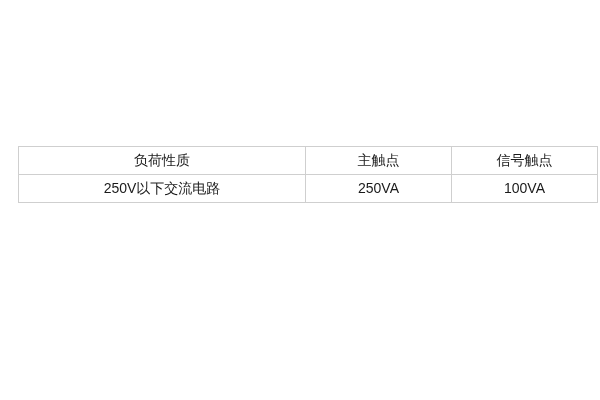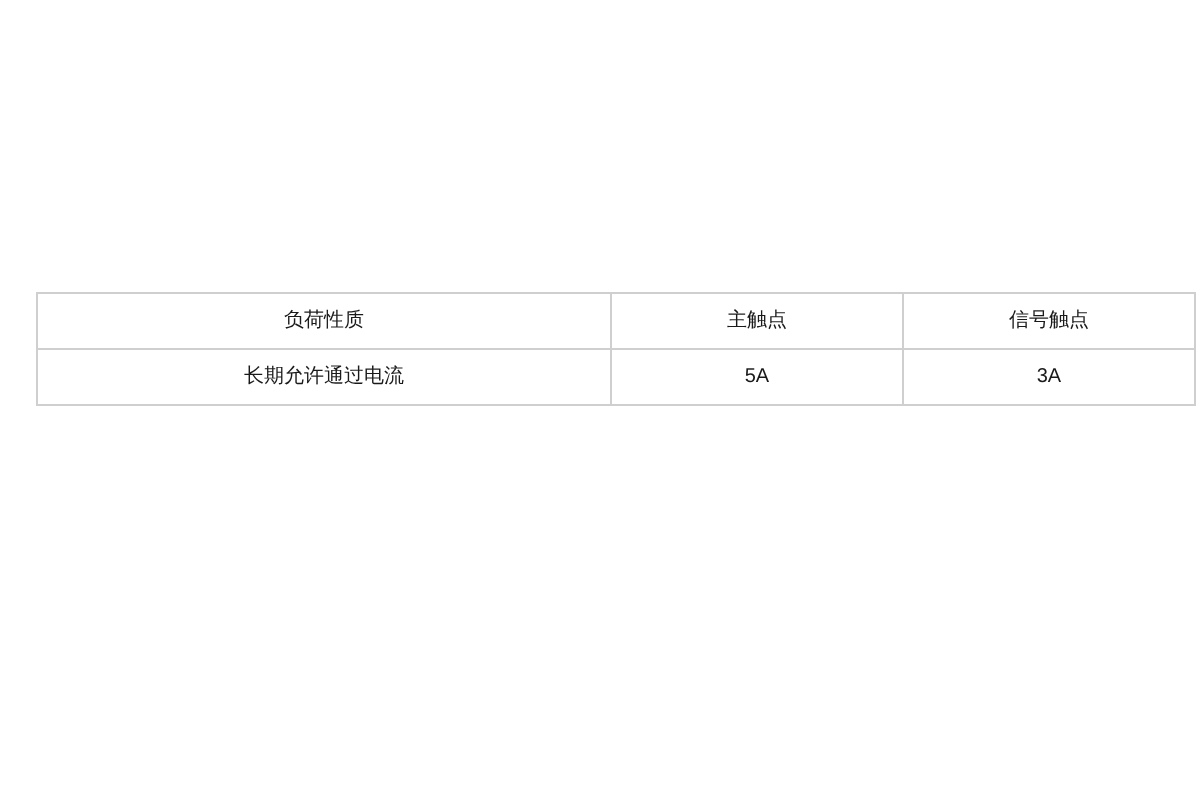--- a/index.html
+++ b/index.html
@@ -28,21 +28,21 @@
   table.spec-table {
     border-collapse: collapse;
     width: 564px;
     table-layout: fixed;
   }
   table.spec-table td {
     border: 1px solid #cfcfcf;
     height: 27px;
     text-align: center;
     vertical-align: middle;
-    font-size: 10px;
+    font-size: 14px;
     color: #1a1a1a;
     font-family: "Liberation Sans", sans-serif;
     line-height: 1.2;
     padding: 0 2px;
     white-space: nowrap;
   }
   table.spec-table tr.header-row td {
     font-weight: normal;
   }
   .col-a { width: 282px; }
@@ -55,20 +55,20 @@
 <div class="page">
   <div class="table-wrap">
     <table class="spec-table">
       <tbody>
         <tr class="header-row">
           <td class="col-a">负荷性质</td>
           <td class="col-b">主触点</td>
           <td class="col-c">信号触点</td>
         </tr>
         <tr>
-          <td class="col-a">长期允许通过电流</td>
-          <td class="col-b">5A</td>
-          <td class="col-c">3A</td>
+          <td class="col-a">250V以下交流电路</td>
+          <td class="col-b">250VA</td>
+          <td class="col-c">100VA</td>
         </tr>
       </tbody>
     </table>
   </div>
 </div>
 
 </body></html>

